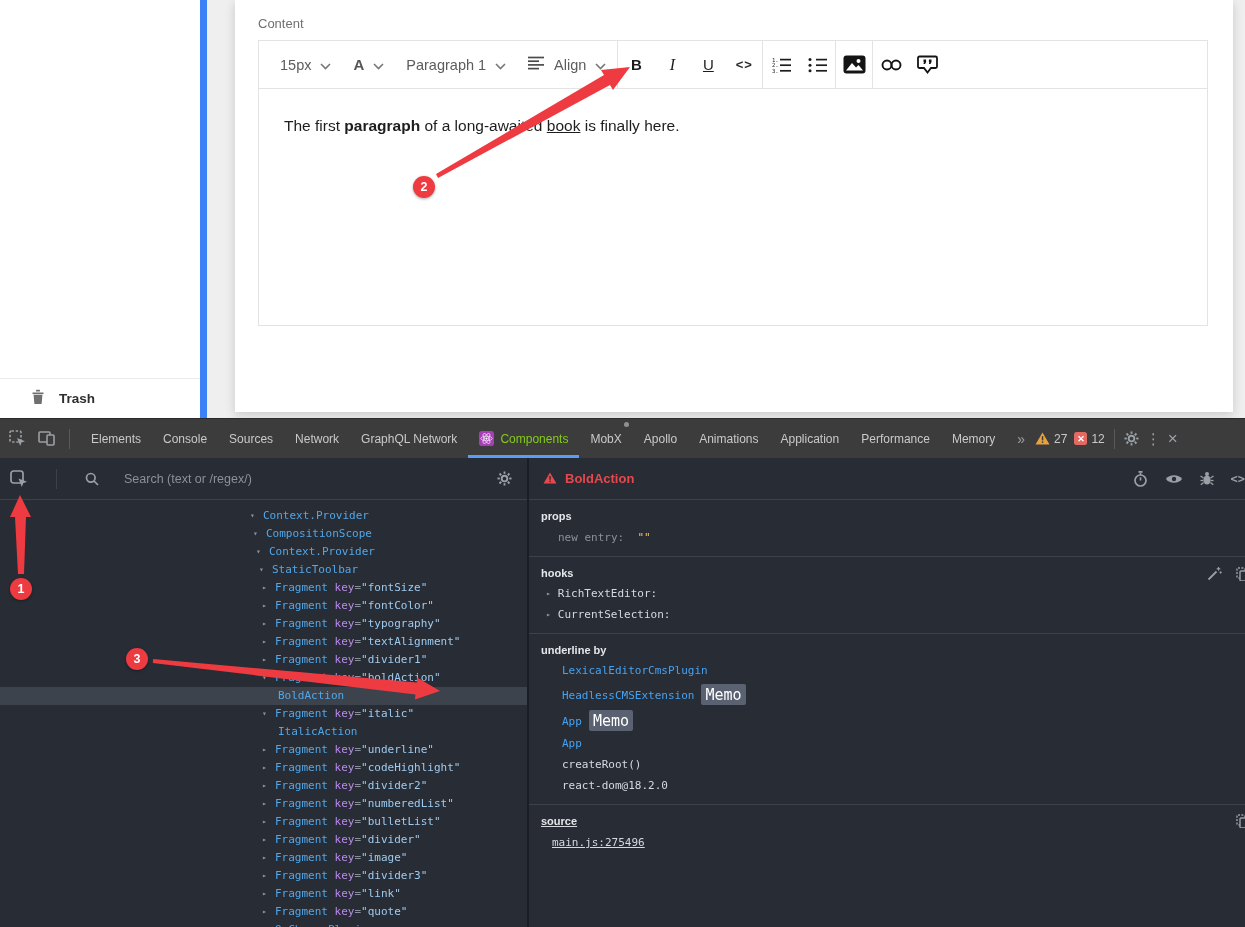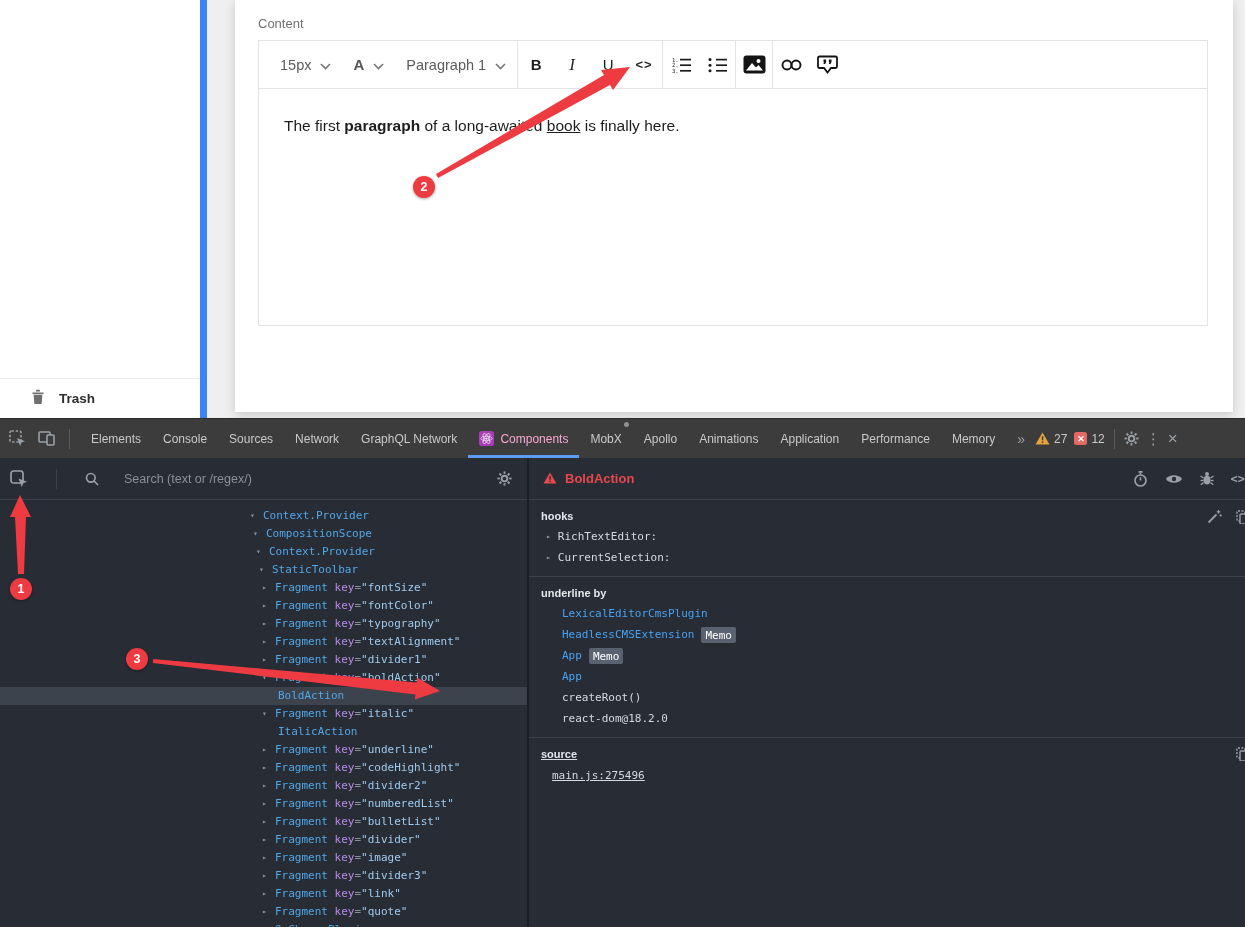--- a/index.html
+++ b/index.html
@@ -37,21 +37,21 @@
   .ed-content .b { font-weight:bold; }
   .ed-content .u { text-decoration:underline; }
 
   
   .devtools { position:absolute; left:0; top:418px; width:1245px; height:509px; background:#282c34; }
   .tabbar { position:relative; height:40px; background:#3c3c3c; display:flex; align-items:stretch; color:#c9c9c9; font-size:12px; border-top:1px solid #2a2a2a; }
   .resize-dot { position:absolute; top:3px; left:624px; width:5px; height:5px; border-radius:50%; background:#909090; }
   .tabbar-lead { display:flex; align-items:center; gap:12px; padding:0 8px 0 9px; color:#9aa0a6; }
   .vdiv { width:1px; height:20px; background:#5a5a5a; align-self:center; margin:0 2px; }
   .tab { display:flex; align-items:center; gap:6px; padding:0 11px; position:relative; white-space:nowrap; cursor:pointer; }
-  .tab.active { color:#f9a8d4; }
+  .tab.active { color:#84cc16; }
   .tab.active::after { content:""; position:absolute; left:0; right:0; bottom:0; height:3px; background:#5c9cf5; }
   .tab-extras { display:flex; align-items:center; gap:7px; padding:0 6px; margin-left:2px; }
   .count { color:#c9c9c9; font-size:12px; }
   .err-badge { width:13px; height:13px; border-radius:2.5px; background:#e46962; color:#fff; font-size:9px; display:flex; align-items:center; justify-content:center; font-weight:bold; }
   .tb-icon { display:flex; align-items:center; justify-content:center; cursor:pointer; color:#9aa0a6; }
   .glyph { font-size:15px; color:#9aa0a6; cursor:pointer; line-height:1; }
   .glyph.x { font-size:17px; }
   .overflow-chev { font-size:14px; color:#9aa0a6; cursor:pointer; padding:0 3px; }
 
   .panel { position:absolute; top:40px; left:0; right:0; bottom:0; display:flex; }
@@ -75,21 +75,21 @@
   .rp-section { border-bottom:1px solid #3d424a; padding:10px 12px 12px; position:relative; }
   .rp-sec-title { font-size:11px; font-weight:bold; color:#e4e7eb; }
   .mono { font-family:"DejaVu Sans Mono", monospace; font-size:11px; }
   .prop-row { margin:9px 0 0 17px; color:#8a9199; }
   .prop-val { color:#edc55f; }
   .hook-row { margin:8px 0 0 5px; color:#d6dae0; cursor:pointer; }
   .hook-arrow { color:#8a9199; margin-right:7px; font-size:8px; display:inline-block; vertical-align:1px; }
   .rb-row { margin:8px 0 0 21px; }
   .rb-link { color:#46a2f1; cursor:pointer; }
   .rb-plain { color:#d6dae0; }
-  .memo-badge { background:#5a6170; color:#fff; font-size:11px; padding:1.5px 4px; border-radius:2px; margin-left:7px; font-family:"DejaVu Sans Mono", monospace; }
+  .memo-badge { background:#5a6170; color:#fff; font-size:15px; padding:1.5px 4px; border-radius:2px; margin-left:7px; font-family:"DejaVu Sans Mono", monospace; }
   .src-row { margin:9px 0 0 11px; color:#d6dae0; cursor:pointer; }
   .sec-icons { position:absolute; right:4px; top:9px; display:flex; gap:14px; color:#9aa0a6; }
   .cut-icon { margin-right:-8px; }
 
   
   .annot-overlay { position:absolute; left:0; top:0; pointer-events:none; z-index:40; }
   .annot-badge { position:absolute; width:22px; height:22px; border-radius:50%; background:#ee3a41; color:#fff;
     font-size:12.5px; font-weight:bold; display:flex; align-items:center; justify-content:center; z-index:41;
     box-shadow:0 1px 3px rgba(0,0,0,.35); }
 </style>
@@ -133,20 +133,34 @@
               </svg></span>
         </div>
 
         <div class="tb-dd">
           <span class="lbl">Paragraph 1</span>
           <span class="chev"><svg width="11" height="7" viewBox="0 0 11 7">
                 <polyline points="1,1 5.5,5.5 10,1" fill="none" stroke="#777" stroke-width="1.6"></polyline>
               </svg></span>
         </div>
 
+        <div class="tb-dd">
+          <span><svg width="17" height="14" viewBox="0 0 17 14">
+                <g stroke="#4a4a4a" stroke-width="1.7">
+                  <line x1="0" y1="1.5" x2="16" y2="1.5"></line>
+                  <line x1="0" y1="5.2" x2="11" y2="5.2"></line>
+                  <line x1="0" y1="8.9" x2="16" y2="8.9"></line>
+                  <line x1="0" y1="12.6" x2="11" y2="12.6"></line>
+                </g>
+              </svg></span>
+          <span class="lbl">Align</span>
+          <span class="chev"><svg width="11" height="7" viewBox="0 0 11 7">
+                <polyline points="1,1 5.5,5.5 10,1" fill="none" stroke="#777" stroke-width="1.6"></polyline>
+              </svg></span>
+        </div>
 
         <div class="tb-divider"></div>
 
         <div class="tb-btn tb-bold">B</div>
         <div class="tb-btn tb-italic">I</div>
         <div class="tb-btn tb-underline">U</div>
         <div class="tb-btn tb-code">&lt;&gt;</div>
 
         <div class="tb-divider"></div>
 
@@ -418,20 +432,26 @@
                   <line x1="13.5" y1="9.5" x2="10.6" y2="9.5"></line>
                   <line x1="0.8" y1="13.8" x2="3.6" y2="11.6"></line>
                   <line x1="13.2" y1="13.8" x2="10.4" y2="11.6"></line>
                 </g>
               </svg>
           </span>
           <span class="tb-icon cut-icon" style="font-family:'DejaVu Sans Mono',monospace;font-size:12px;font-weight:bold;">&lt;&gt;</span>
         </span>
       </div>
 
+      <div class="rp-section">
+        <div class="rp-sec-title">props</div>
+        <div class="prop-row mono">
+          <span>new entry</span><span>:</span>&nbsp;&nbsp;<span class="prop-val">""</span>
+        </div>
+      </div>
 
       <div class="rp-section">
         <div class="rp-sec-title">hooks</div>
         <div class="sec-icons">
           <span class="tb-icon">
             <svg width="15" height="15" viewBox="0 0 15 15">
                 <line x1="1.5" y1="13.5" x2="9.5" y2="5.5" stroke="currentColor" stroke-width="1.8"></line>
                 <g stroke="currentColor" stroke-width="1.2">
                   <line x1="11.5" y1="1" x2="11.5" y2="4.6"></line>
                   <line x1="9.7" y1="2.8" x2="13.3" y2="2.8"></line>

